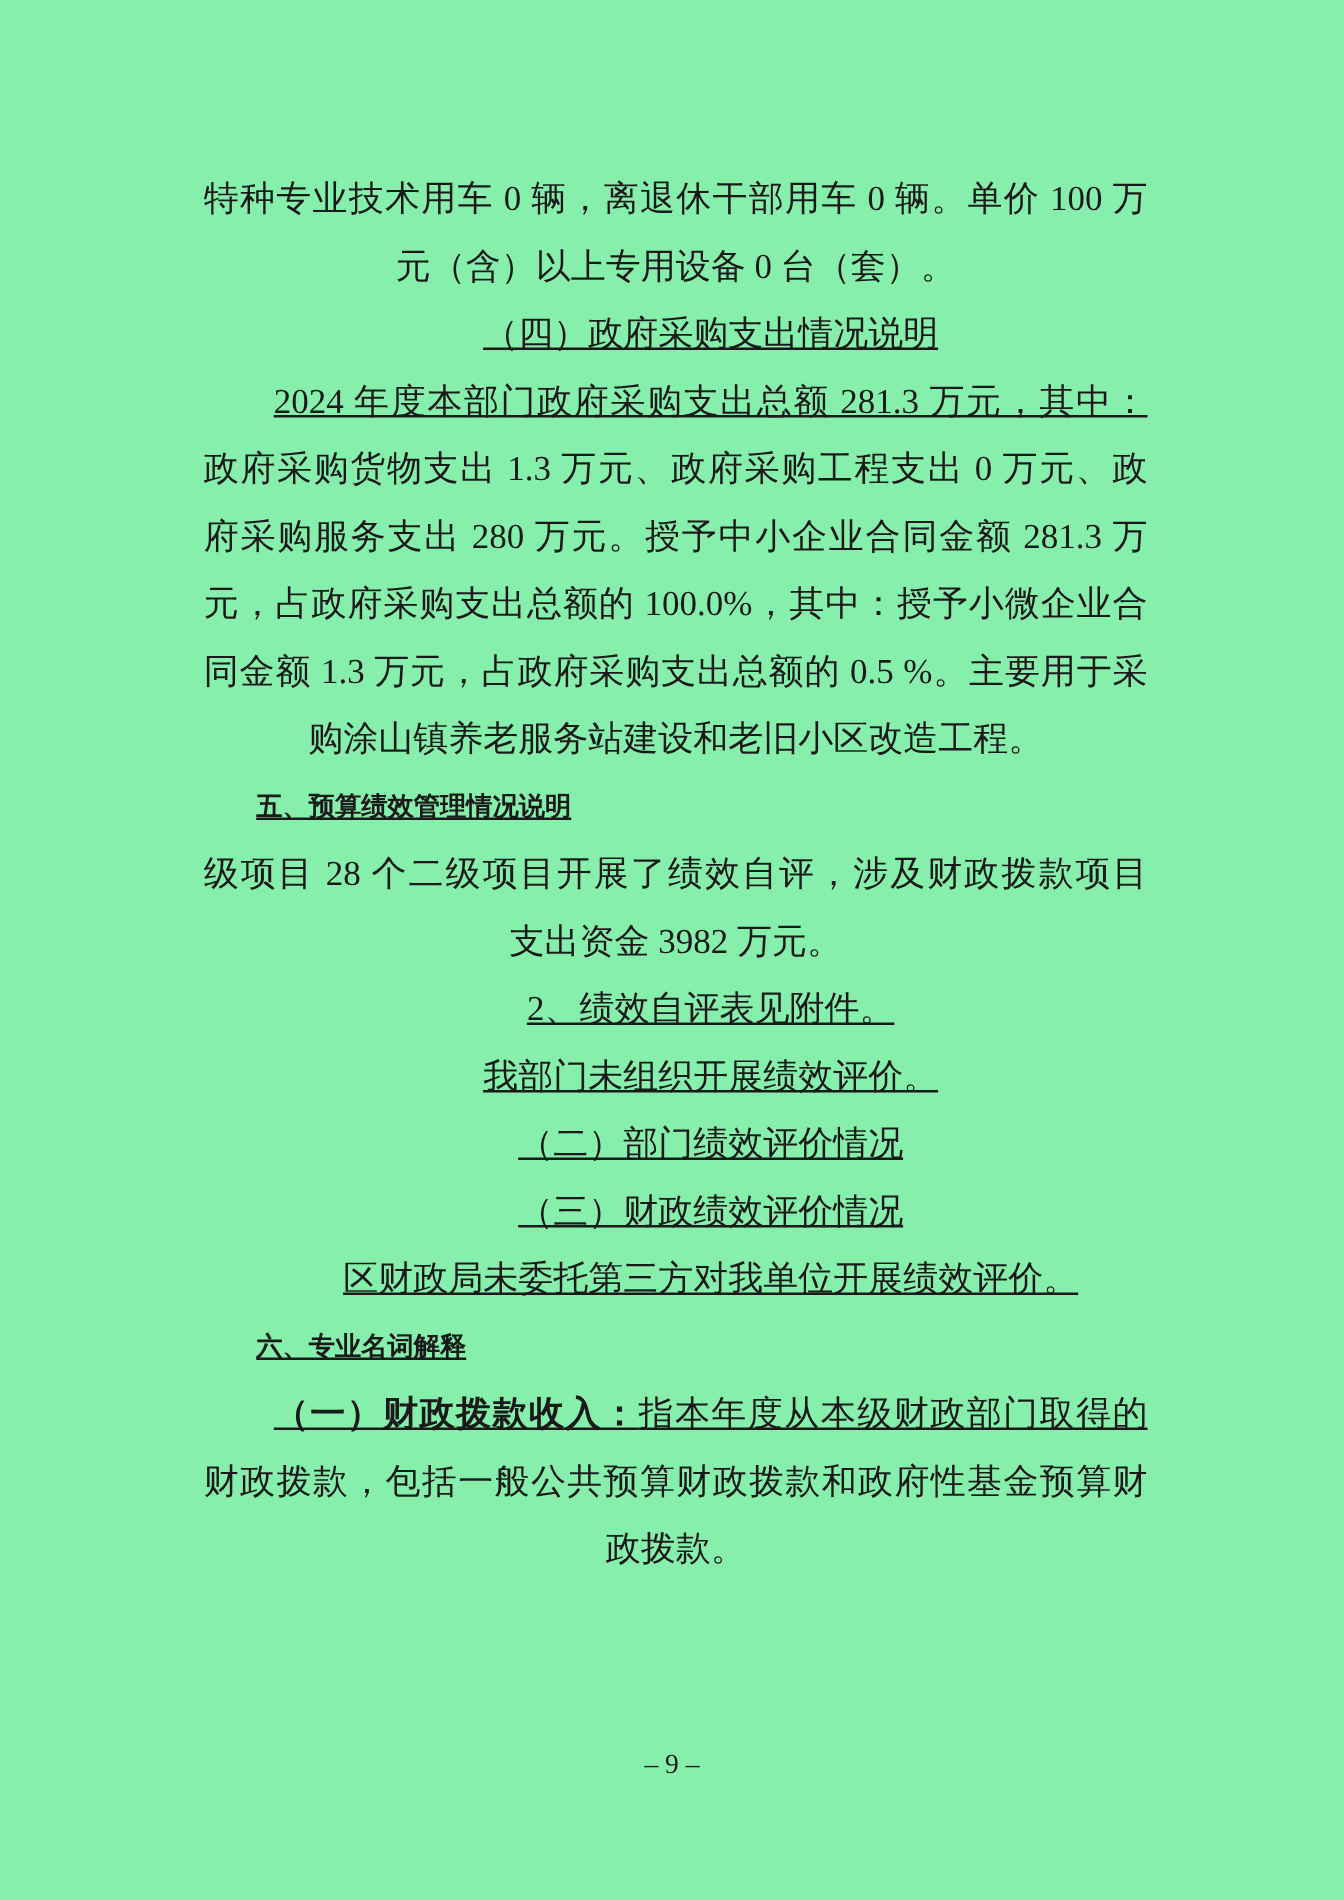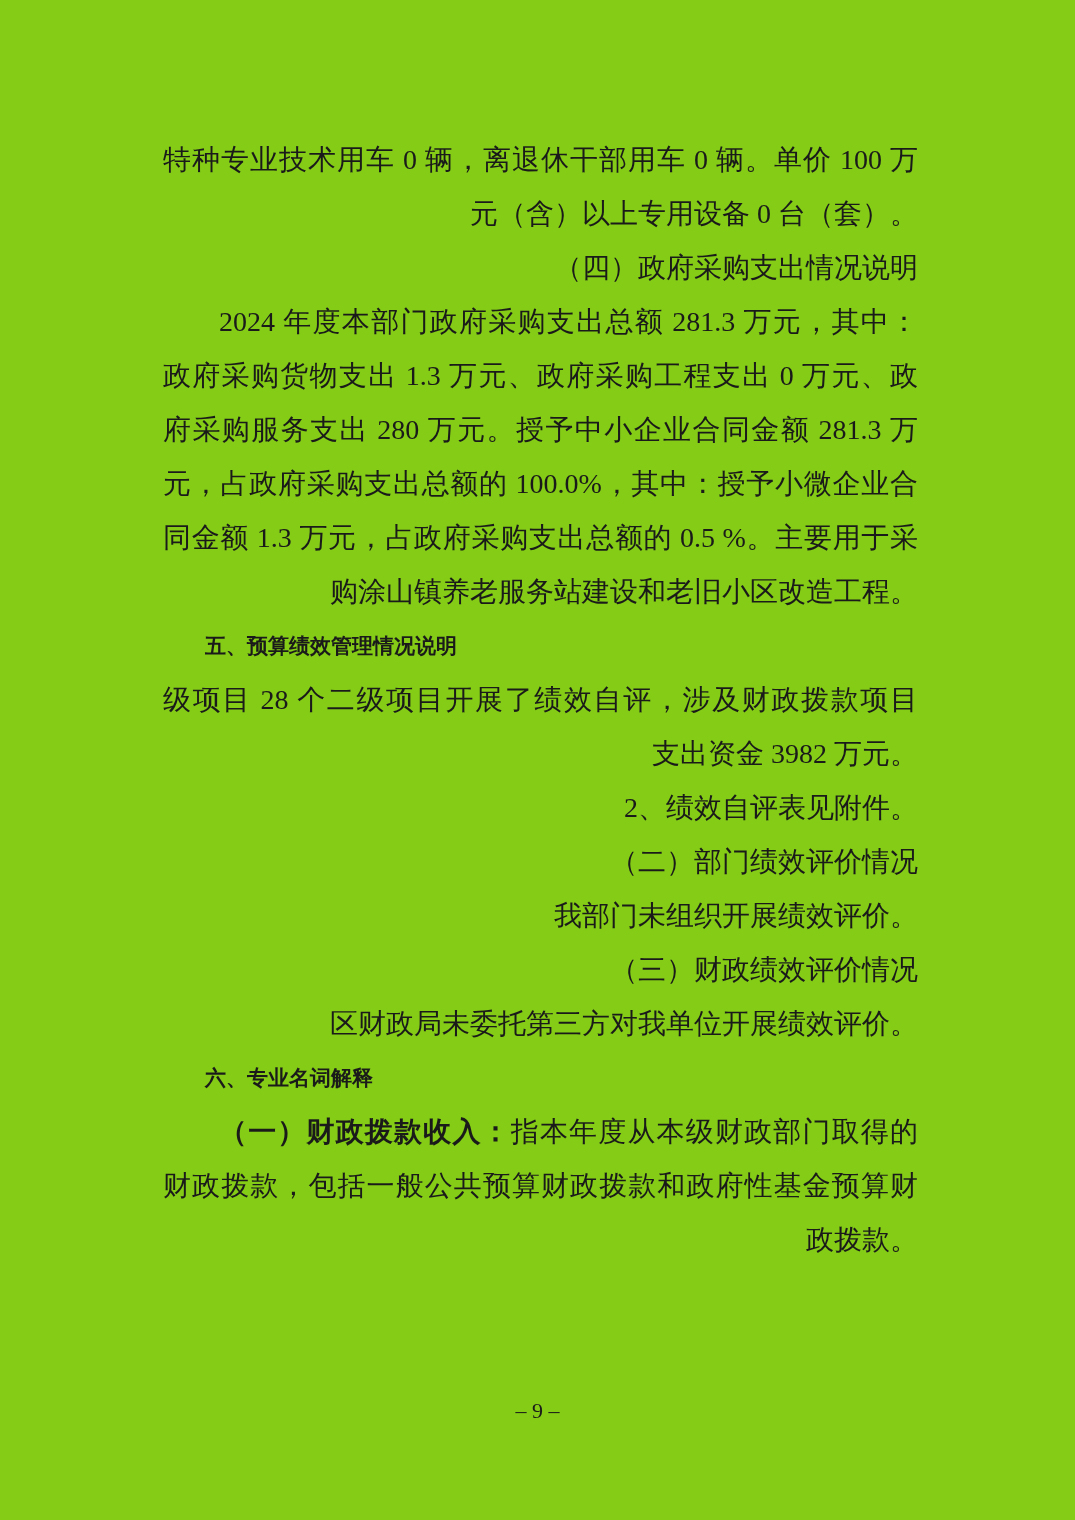--- a/index.html
+++ b/index.html
@@ -1,37 +1,37 @@
 <!DOCTYPE html>
 <html><head>
 <meta charset="utf-8">
 <style>
   * { margin:0; padding:0; box-sizing:border-box; }
   html, body { background:#ffffff; }
   .page {
     position:relative;
     width:1075px; height:1520px;
-    background:#84cc16;
+    background:#86efac;
     color:#1a1a1a;
     overflow:hidden;
   }
   .content {
     position:absolute;
     left:163px; top:133px;
     width:755px;
   }
   .line {
     font-family:"Liberation Serif","DejaVu Serif",serif;
     font-size:28px;
     line-height:54px;
     height:54px;
-    text-align:right;
+    text-align:center;
     word-break:break-all;
   }
-  .ind { text-indent:2em; }
+  .ind { text-indent:2em;text-decoration:underline; }
   .j { text-align:justify; text-align-last:justify; }
   .h {
     font-family:"Liberation Sans","DejaVu Sans",sans-serif;
     font-weight:700;
     font-size:21px;
     text-align:left; text-align-last:left;
   }
   .b { font-weight:700; }
   .footer {
     position:absolute;
@@ -54,22 +54,22 @@
     <div class="line ind j">2024 年度本部门政府采购支出总额 281.3 万元，其中：</div>
     <div class="line j">政府采购货物支出 1.3 万元、政府采购工程支出 0 万元、政</div>
     <div class="line j">府采购服务支出 280 万元。授予中小企业合同金额 281.3 万</div>
     <div class="line j">元，占政府采购支出总额的 100.0%，其中：授予小微企业合</div>
     <div class="line j">同金额 1.3 万元，占政府采购支出总额的 0.5 %。主要用于采</div>
     <div class="line">购涂山镇养老服务站建设和老旧小区改造工程。</div>
     <div class="line ind h">五、预算绩效管理情况说明</div>
     <div class="line j">级项目 28 个二级项目开展了绩效自评，涉及财政拨款项目</div>
     <div class="line">支出资金 3982 万元。</div>
     <div class="line ind">2、绩效自评表见附件。</div>
+    <div class="line ind">我部门未组织开展绩效评价。</div>
     <div class="line ind">（二）部门绩效评价情况</div>
-    <div class="line ind">我部门未组织开展绩效评价。</div>
     <div class="line ind">（三）财政绩效评价情况</div>
     <div class="line ind">区财政局未委托第三方对我单位开展绩效评价。</div>
     <div class="line ind h">六、专业名词解释</div>
     <div class="line ind j"><span class="b">（一）财政拨款收入：</span><span>指本年度从本级财政部门取得的</span></div>
     <div class="line j">财政拨款，包括一般公共预算财政拨款和政府性基金预算财</div>
     <div class="line">政拨款。</div>
   </div>
   <div class="footer">– 9 –</div>
 </div>
 

